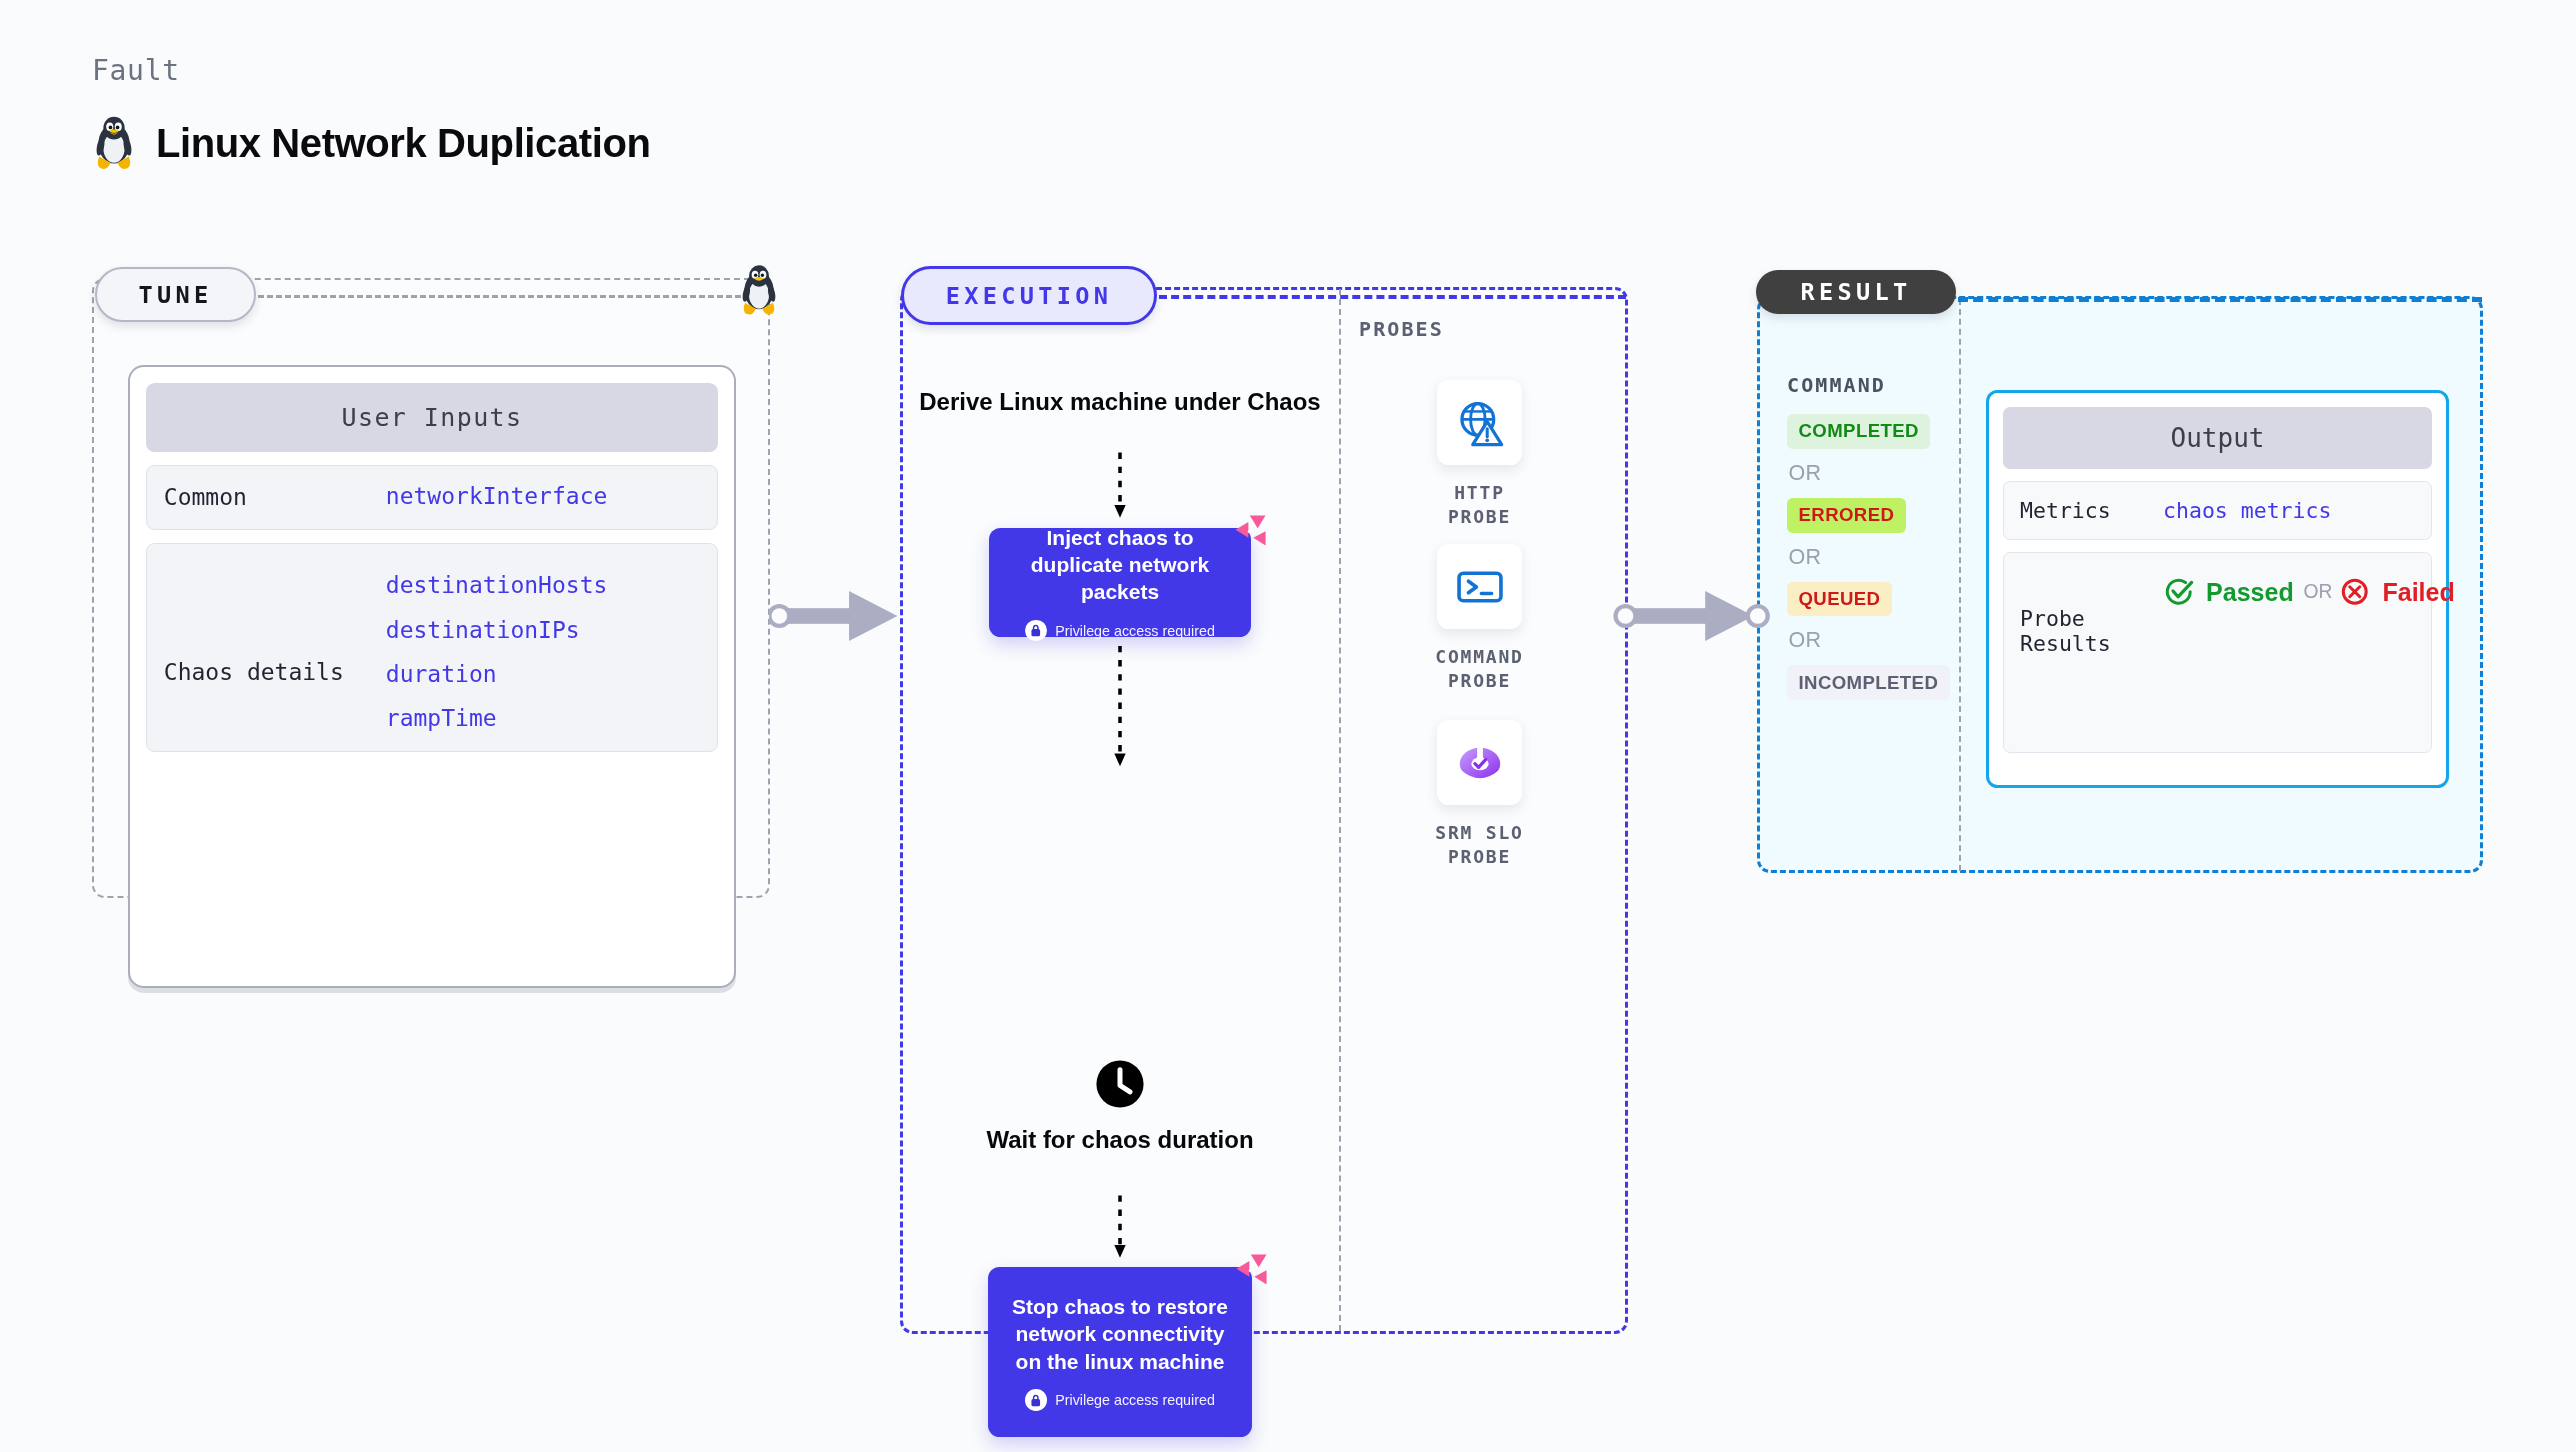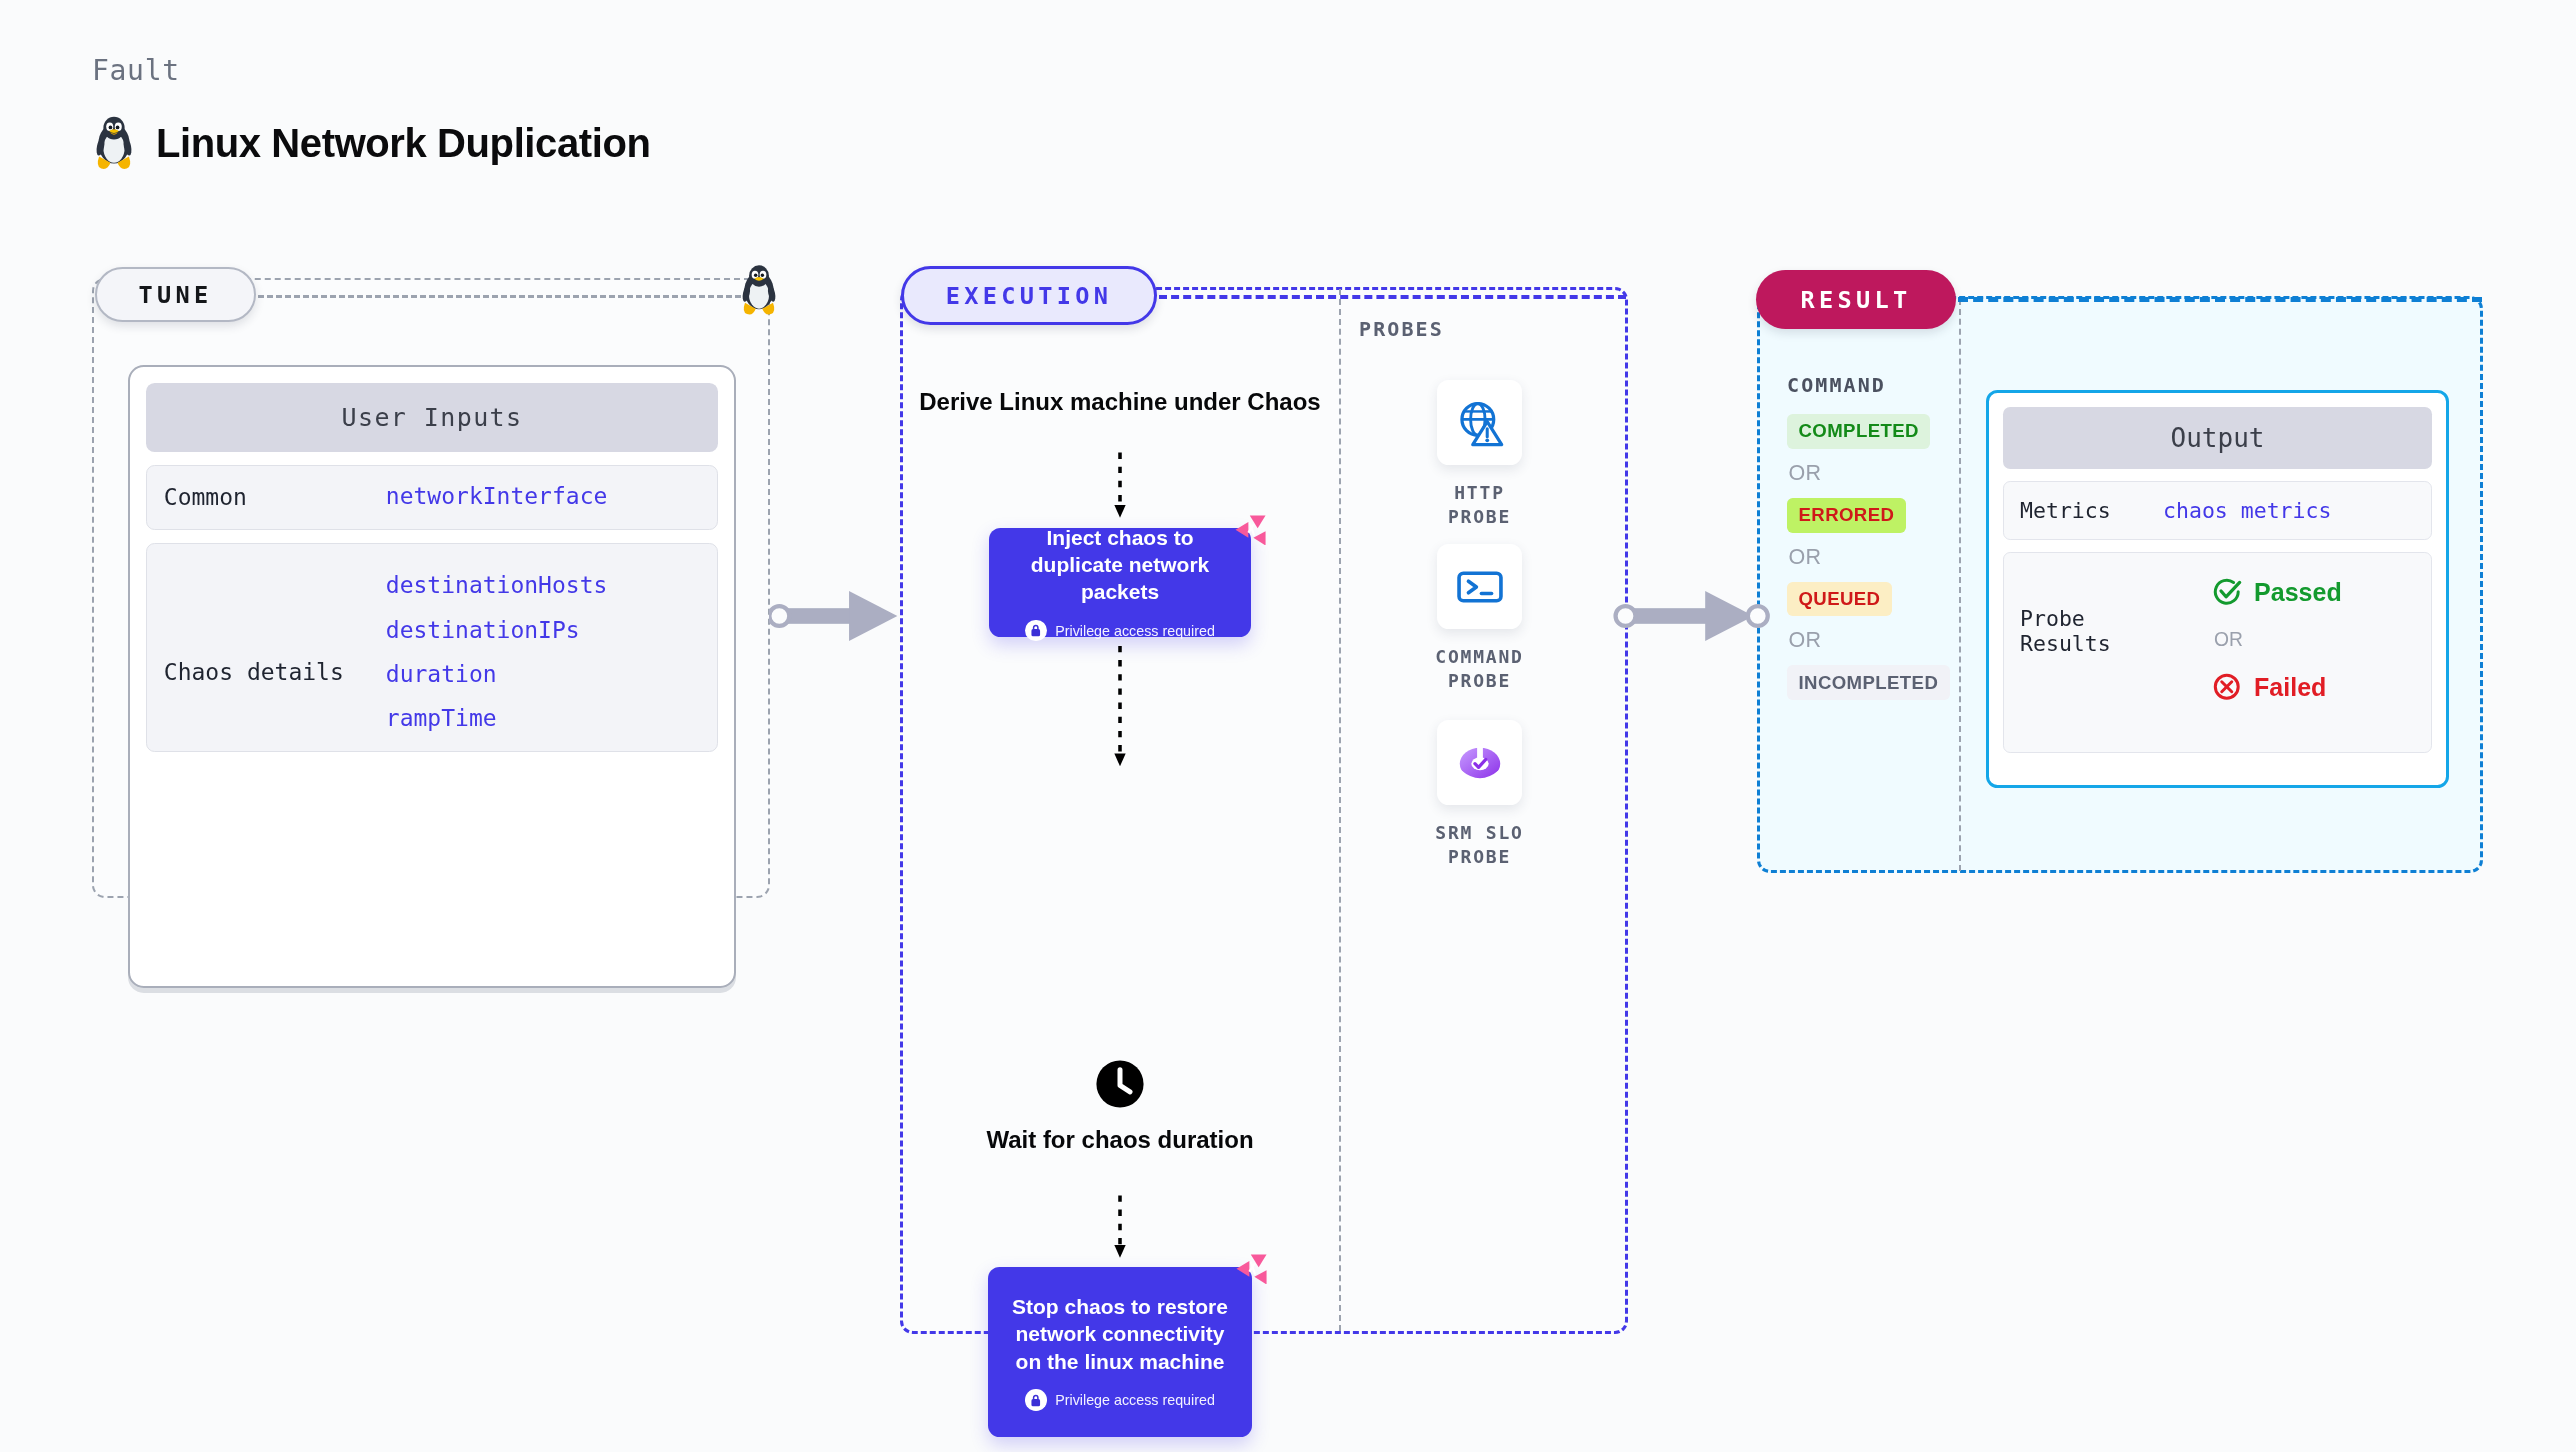--- a/index.html
+++ b/index.html
@@ -70,22 +70,22 @@
   }
   .badge-tune {
     left: 95px; top: 267px; width: 161px; height: 55px;
     background: #f4f5f9; border: 2.9px solid #b3b8c4; color: #14161a;
   }
   .badge-exec {
     left: 901px; top: 266px; width: 256px; height: 59px;
     background: #e9e9fd; border: 3.6px solid #4338e8; color: #4338e8;
   }
   .badge-result {
-    left: 1756px; top: 270px; width: 200px; height: 59px;
-    background: #be185d; border: none; color: #ffffff;
+    left: 1756px; top: 270px; width: 200px; height: 44px;
+    background: #404040; border: none; color: #ffffff;
   }
 
   
   .hline { position: absolute; height: 0; }
   .hline-tune { left: 258px; top: 295px; width: 501px; border-top: 3.6px dashed #9ca3af; }
   .hline-exec { left: 1159px; top: 295px; width: 467px; border-top: 4.3px dashed #4338e8; }
   .hline-result { left: 1958px; top: 297px; width: 524px; border-top: 5px dashed #0e7fd4; }
 
   
   .tux-line { position: absolute; left: 738px; top: 264px; }
@@ -205,21 +205,21 @@
     display: flex; align-items: center; padding: 15.8px 15.8px;
   }
   .out-sect.tall { align-items: flex-start; padding-top: 23px; height: 201px; }
   .out-label {
     font-family: "DejaVu Sans Mono", monospace; font-size: 21.5px; color: #1f2430;
     width: 143px; flex: 0 0 143px; line-height: 1.2;
   }
   .out-val {
     font-family: "DejaVu Sans Mono", monospace; font-size: 21.5px; color: #4338e8;
   }
-  .pr-stack { display: flex; flex-direction: column; gap: 14px; margin-left: 48px; }
+  .pr-stack { display: flex; flex-direction: row; gap: 7px; }
   .pr-row { display: flex; align-items: center; gap: 11.5px; }
   .pr-pass { font-size: 25px; font-weight: 700; color: #139a2e; }
   .pr-fail { font-size: 25px; font-weight: 700; color: #e11d25; }
   .pr-or { font-size: 19.3px; color: #9aa0ac; margin: 5.7px 0 5.7px 2.9px; }
 
   
   .conn { position: absolute; }
 </style>
 </head>
 <body>

